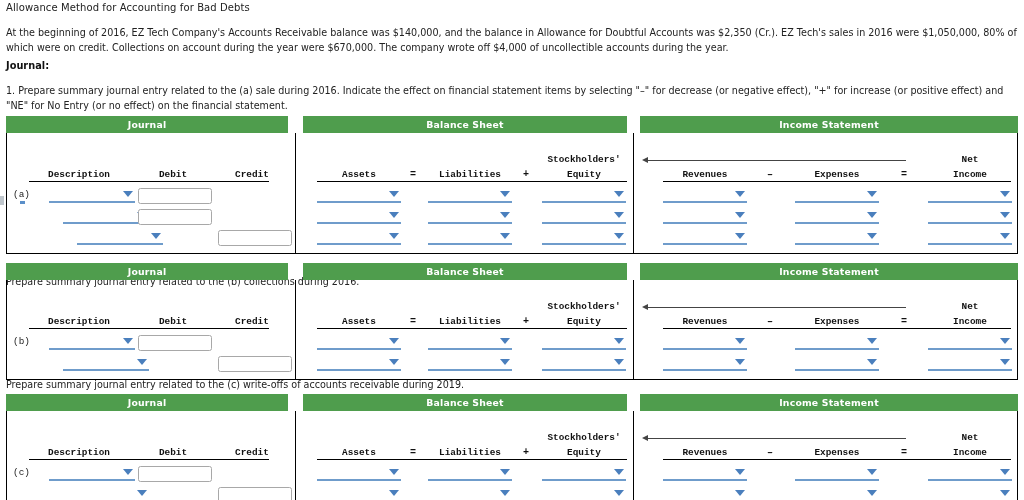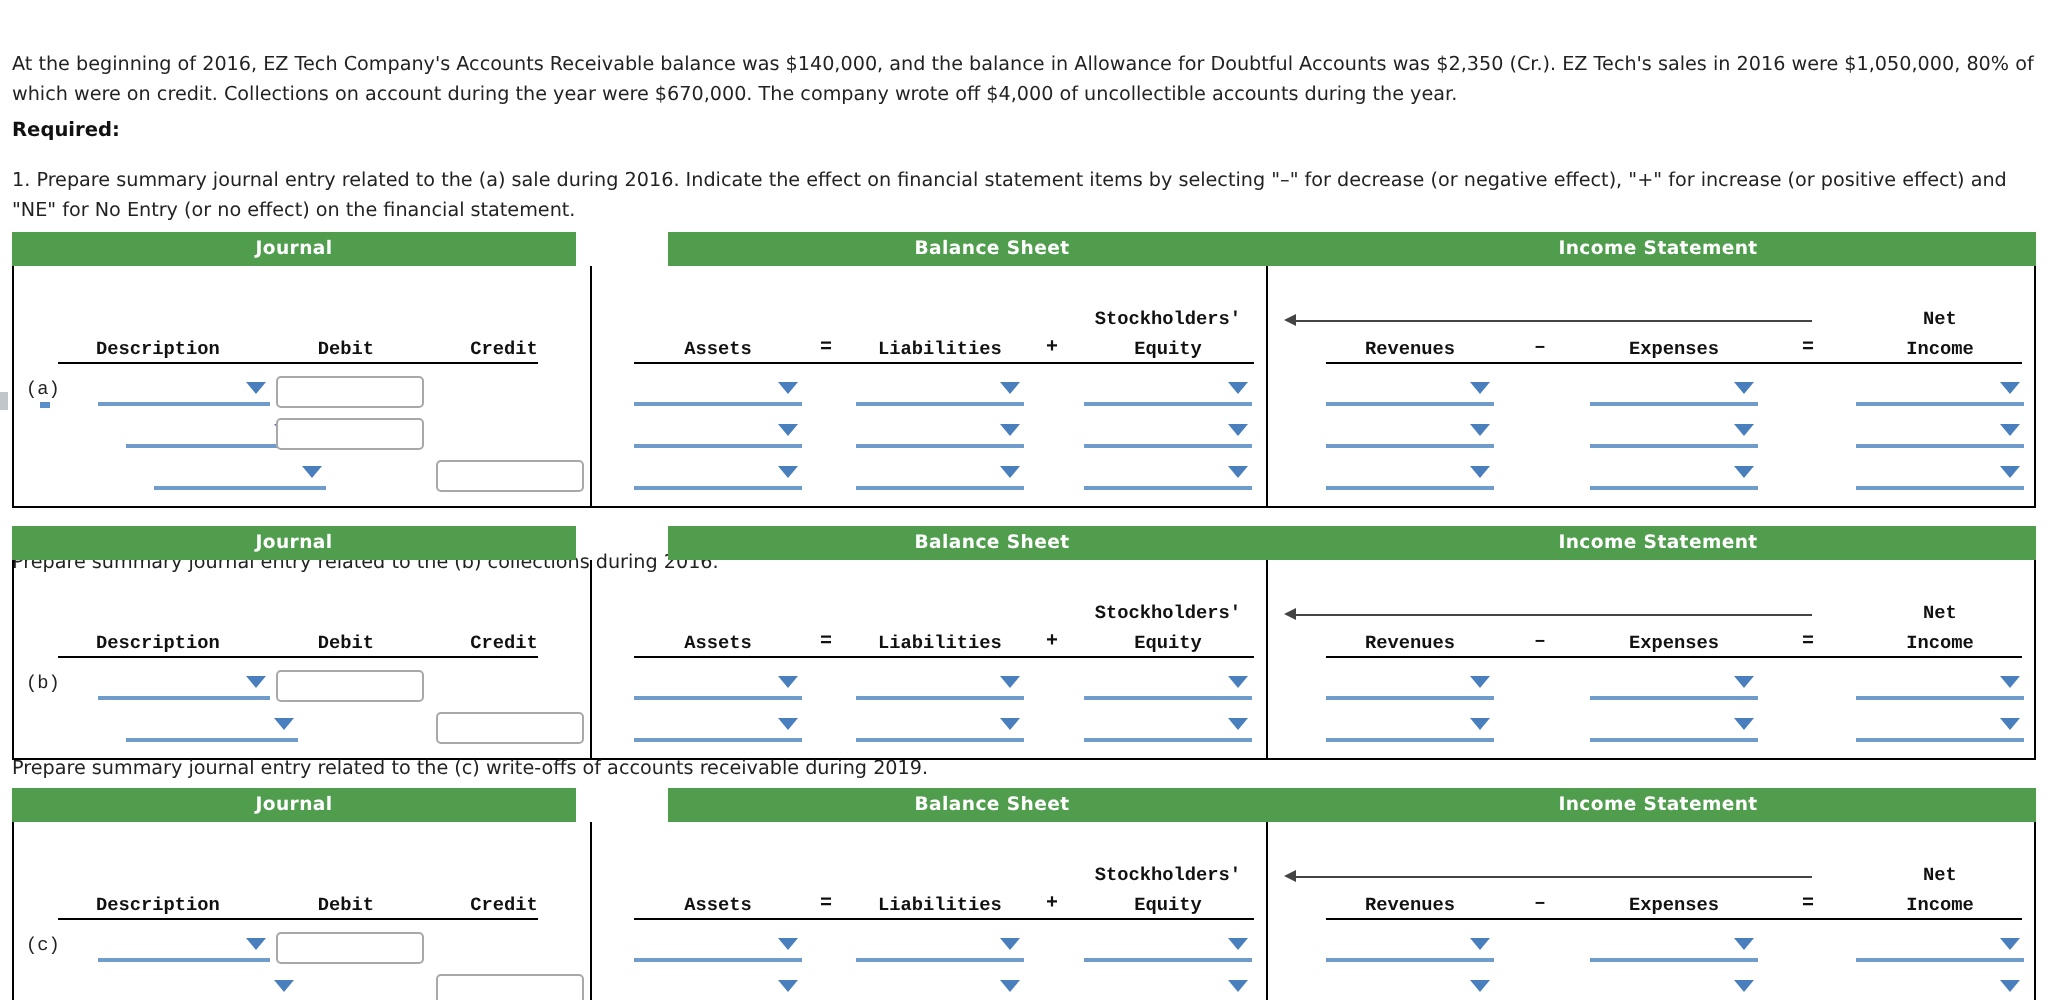--- a/index.html
+++ b/index.html
@@ -47,21 +47,21 @@
   .hdr-row { position: relative; height: 15px; }
   .green {
     position: absolute; top: 0; height: 17px;
     background: #4f9d4d;
     color: #ffffff;
     font-size: 9.3px; font-weight: bold;
     display: flex; align-items: center; justify-content: center;
     letter-spacing: .2px;
   }
   .g-journal  { left: 0px;   width: 282px; }
-  .g-balance  { left: 297px; width: 324px; margin-left: 31px; }
+  .g-balance  { left: 297px; width: 324px; }
   .g-income   { left: 634px; width: 378px; }
 
   
   .frame {
     position: absolute; left: 0; top: 17px;
     width: 1012px;
     border-left: 1.4px solid #000;
     border-right: 1.4px solid #000;
     border-bottom: 1.4px solid #000;
     font-family: Liberation Mono, monospace;
@@ -127,22 +127,23 @@
   }
   .edge-tick {
     position: absolute; width: 5px; height: 3px; background: #5b8fc9;
   }
 </style>
 </head>
 <body>
 
 <div id="page">
 
+  <div class="intro-title">Allowance Method for Accounting for Bad Debts</div>
   <div class="intro-para">At the beginning of 2016, EZ Tech Company's Accounts Receivable balance was $140,000, and the balance in Allowance for Doubtful Accounts was $2,350 (Cr.). EZ Tech's sales in 2016 were $1,050,000, 80% of which were on credit. Collections on account during the year were $670,000. The company wrote off $4,000 of uncollectible accounts during the year.</div>
-  <div class="required">Required:</div>
+  <div class="required">Journal:</div>
   <div class="req-1">1.  Prepare summary journal entry related to the (a) sale during 2016. Indicate the effect on financial statement items by selecting "–" for decrease (or negative effect), "+" for increase (or positive effect) and "NE" for No Entry (or no effect) on the financial statement.</div>
 
   <div class="edge-artifact" style="top:196px"></div>
   <div class="edge-tick" style="left:20px; top:201px"></div>
 
   <div id="tables-host">
       <div class="block" style="top: 116px;">
         <div class="hdr-row">
           <div class="green g-journal">Journal</div>
           <div class="green g-balance">Balance Sheet</div>

